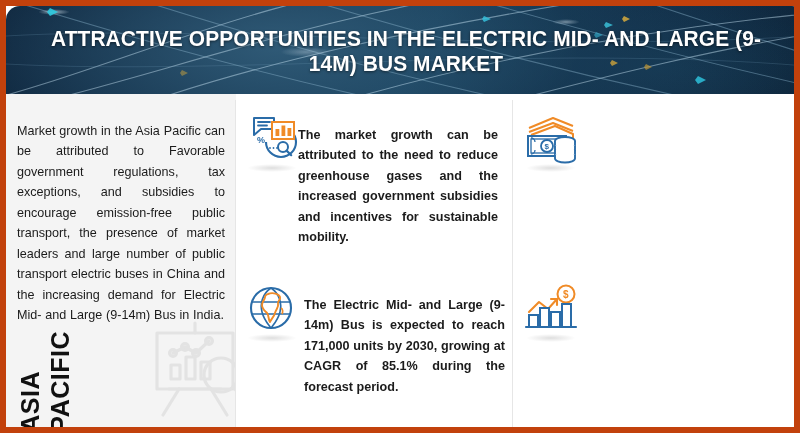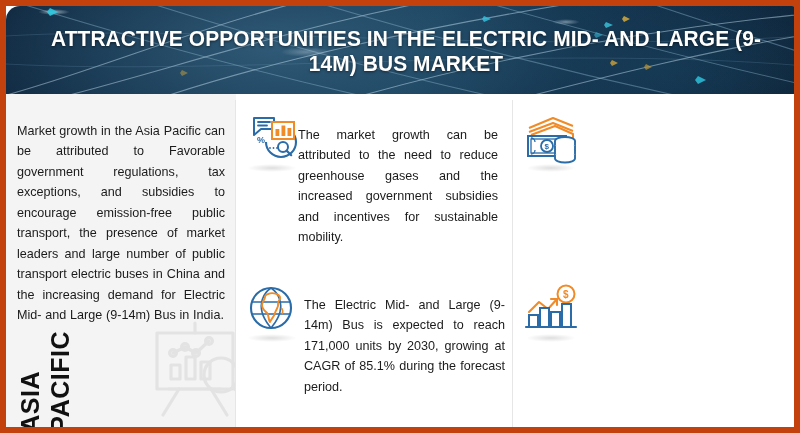--- a/index.html
+++ b/index.html
@@ -89,21 +89,21 @@
   .card{position:absolute;display:flex;align-items:flex-start;}
   .card .ico{flex:0 0 auto;width:56px;height:56px;position:relative;}
   .card .ico svg{display:block;}
   .ico-shadow{
     position:absolute;left:3px;bottom:-4px;width:50px;height:8px;
     background:radial-gradient(ellipse at center, rgba(0,0,0,.13) 0%, rgba(0,0,0,0) 70%);
   }
   .card .txt{
     margin-left:8px;
     font-size:12.6px;line-height:20.5px;color:#1b1b1b;
-    text-align:justify;text-align-last:left;
+    text-align:justify;text-align-last:left;font-weight:bold;
   }
 
   .card.m1{left:8px;top:18px;width:266px;}
   .card.m1 .txt{width:200px;margin-left:-2px;}
   .card.m2{left:8px;top:188px;width:266px;}
   .card.m2 .txt{width:201px;margin-left:4px;}
   .card.r1{left:10px;top:18px;width:282px;}
   .card.r1 .txt{width:216px;margin-left:6px;}
   .card.r2{left:10px;top:188px;width:282px;}
   .card.r2 .txt{width:216px;margin-left:6px;}

